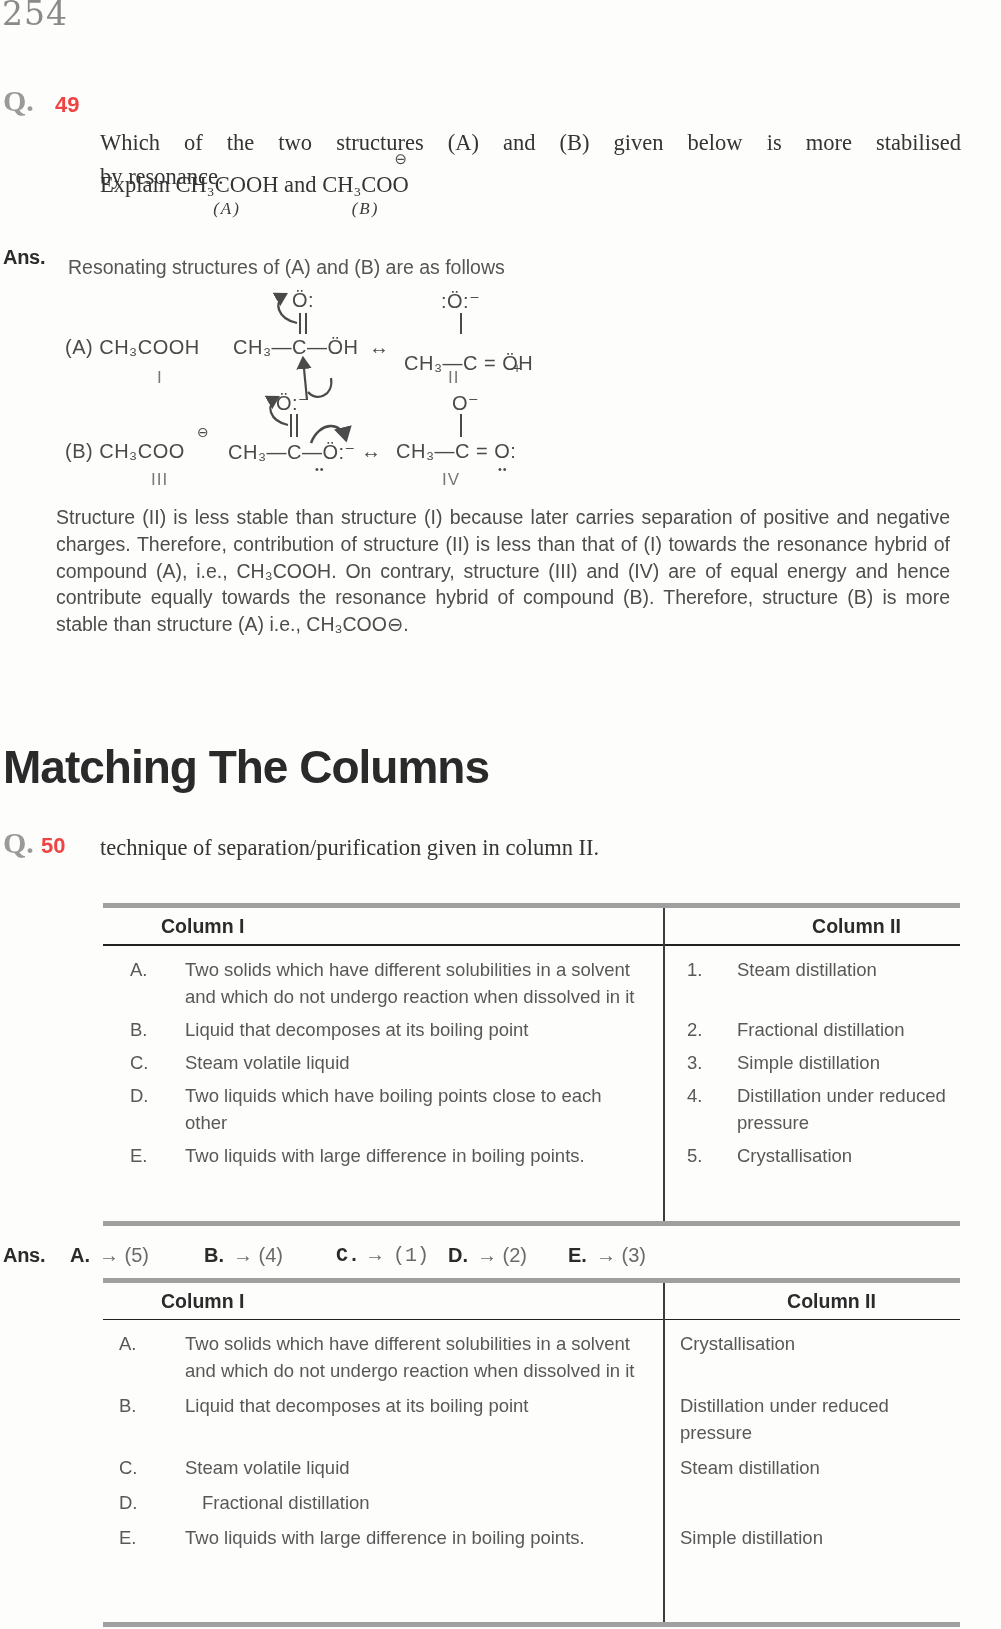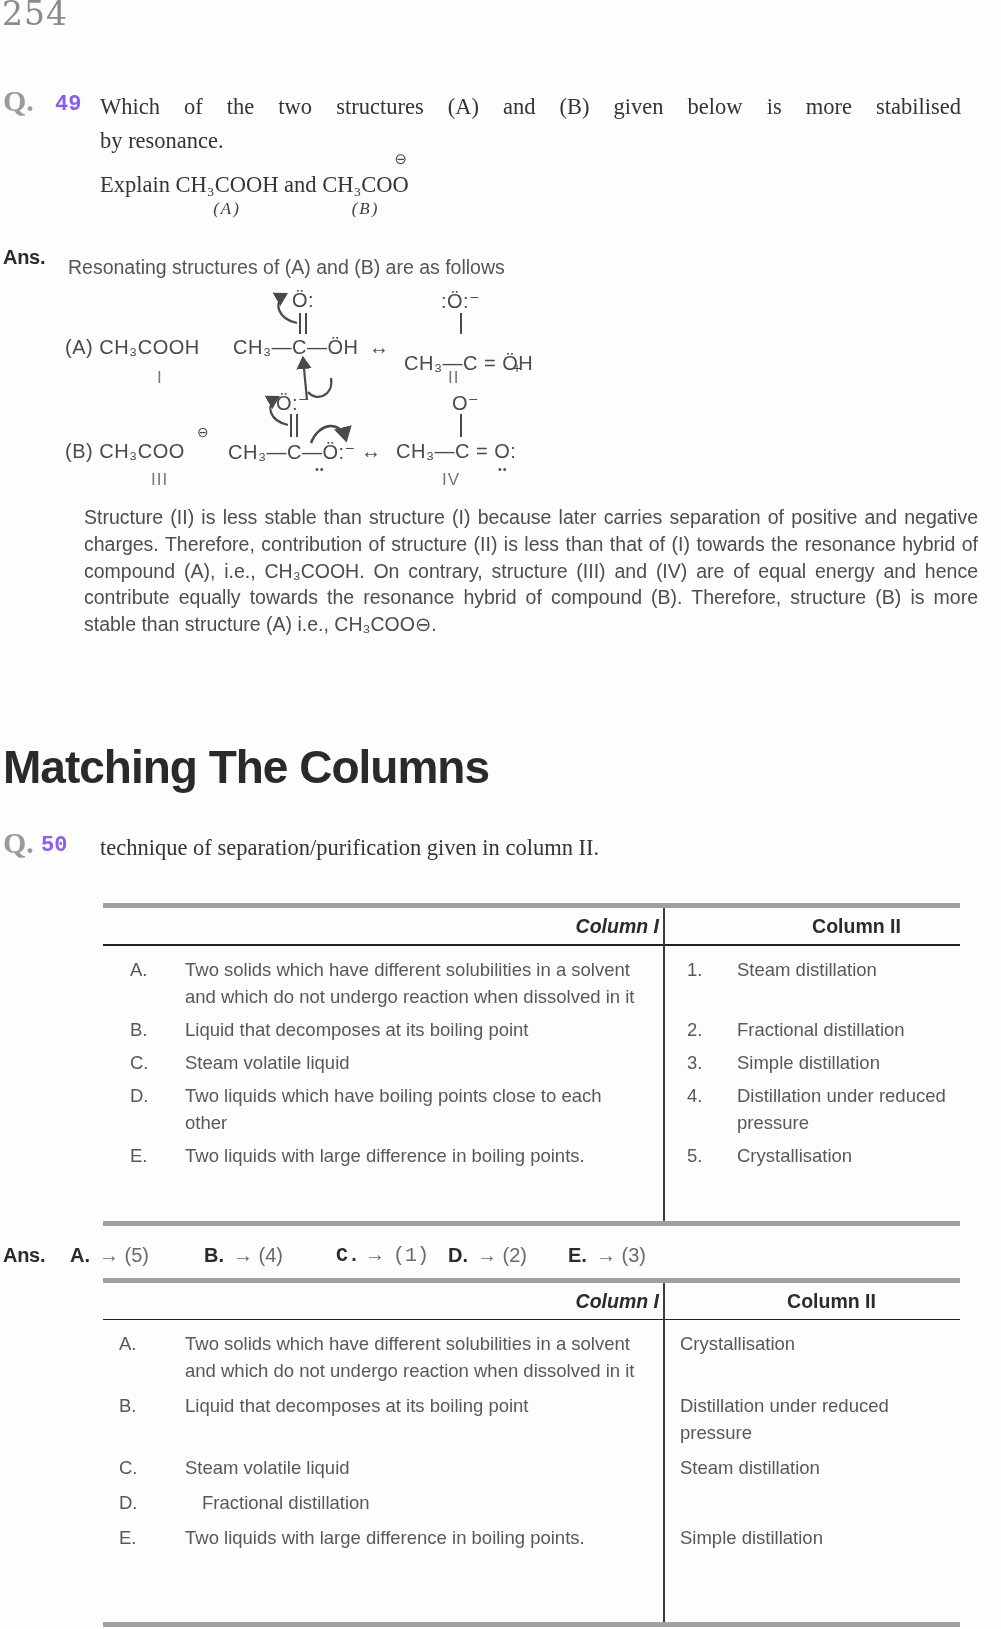--- a/index.html
+++ b/index.html
@@ -9,24 +9,24 @@
   
   .pagenum{position:absolute;left:2px;top:-6px;font-family:"DejaVu Serif","Liberation Serif",serif;
            font-size:33px;color:#8a8a8a;letter-spacing:1px;}
   .htitle{position:absolute;top:4px;right:38px;font-size:23px;color:#4c4c4c;white-space:nowrap;}
   .htitle b{font-size:25px;color:#1f1f1f;letter-spacing:-0.5px;}
 
   
   .serif{font-family:"Liberation Serif","DejaVu Serif",serif;color:#343434;}
   .qmark{position:absolute;font-family:"Liberation Serif","DejaVu Serif",serif;
          font-weight:bold;font-size:30px;color:#9a9a9a;}
-  .qnum{position:absolute;font-family:Liberation Mono, monospace;
-        font-weight:bold;font-size:22px;color:#8b5cf6;}
+  .qnum{position:absolute;font-family:Liberation Sans, sans-serif;
+        font-weight:bold;font-size:22px;color:#ef4444;}
   .qtext{position:absolute;left:100px;width:861px;font-size:22.5px;line-height:34px;}
-  .qtext .jline{display:block;text-align:justify;text-align-last:justify;}
+  .qtext .jline{display:block;text-align:justify;text-align-last:justify;margin-top:36px;}
   .qtext .lline{display:block;}
 
   
   .explain{position:absolute;left:100px;top:172px;font-size:22.5px;white-space:nowrap;}
   .frel{position:relative;display:inline-block;}
   .sublabel{position:absolute;left:50%;transform:translateX(-50%);top:27px;
             font-style:italic;font-size:17px;color:#3c3c3c;letter-spacing:2px;}
   .ocharge{position:absolute;left:50%;transform:translateX(-50%);top:-22px;
            font-size:15px;color:#4a4a4a;font-family:"DejaVu Sans",sans-serif;}
 
@@ -35,34 +35,34 @@
   .ansintro{position:absolute;left:68px;top:256px;font-size:19.5px;color:#555;}
 
   
   .chem{position:absolute;font-size:20px;color:#4a4a4a;white-space:nowrap;letter-spacing:0.5px;}
   .chem.small{font-size:14px;}
   .chem.rom{font-size:17px;color:#777;letter-spacing:1px;}
   .chem.dots{font-size:11px;color:#4a4a4a;letter-spacing:1px;}
   svg.overlay{position:absolute;left:0;top:0;pointer-events:none;}
 
   
-  .para{position:absolute;left:84px;top:504px;width:894px;font-size:19.5px;line-height:26.8px;
+  .para{position:absolute;left:56px;top:504px;width:894px;font-size:19.5px;line-height:26.8px;
         text-align:justify;color:#4d4d4d;}
 
   
   .section{position:absolute;left:3px;top:740px;font-size:46px;font-weight:800;color:#2a2a2a;
            letter-spacing:-1px;}
 
   
   .mtable{position:absolute;left:103px;width:857px;border-top:5px solid #a0a0a0;
           border-bottom:5px solid #a0a0a0;font-size:18.5px;color:#585858;box-sizing:border-box;}
   .vdivider{position:absolute;left:560px;top:0;bottom:0;width:2px;background:#3c3c3c;}
   .thead{display:grid;grid-template-columns:560px 1fr;font-weight:bold;color:#2b2b2b;
          font-size:19.5px;}
-  .thead .c1{text-align:right;padding:7px 4px 6px 58px;font-style:italic;}
+  .thead .c1{text-align:left;padding:7px 10px 6px 58px;}
   .thead .c2{text-align:center;padding:7px 0 6px 90px;}
   .t2 .thead .c2{padding-left:40px;}
   .thead-rule{border-bottom:2px solid #222;}
   .t2 .thead-rule{border-bottom:1.5px solid #222;}
   .tbody{padding:10px 0 2px 0;}
   .trow{display:grid;line-height:27px;margin-bottom:6px;}
   .t1 .trow{grid-template-columns:82px 478px 74px 223px;}
   .t2 .trow{grid-template-columns:82px 478px 297px;}
   .t2 .trow{margin-bottom:8px;}
   .tkey{padding-left:27px;}

